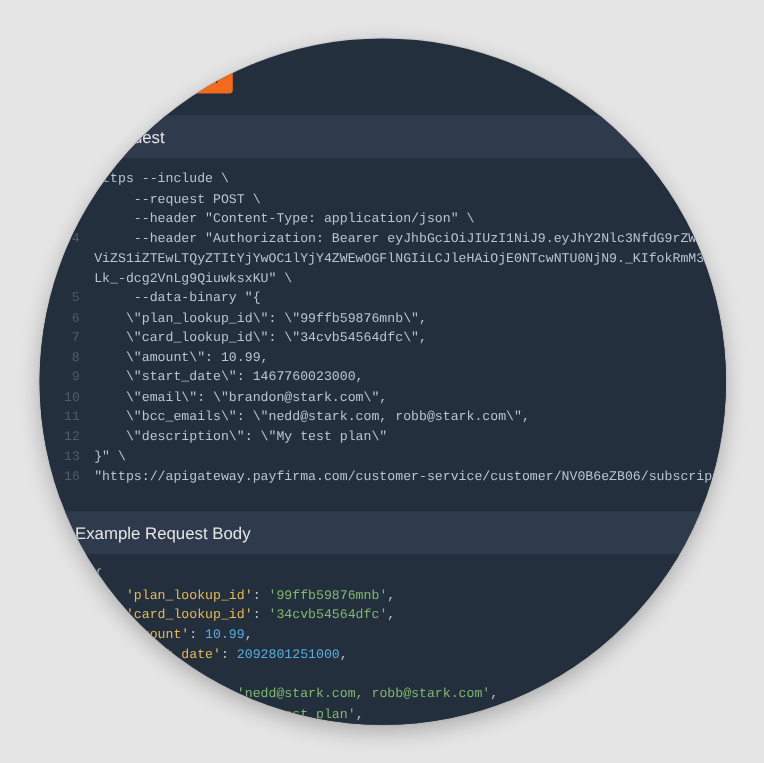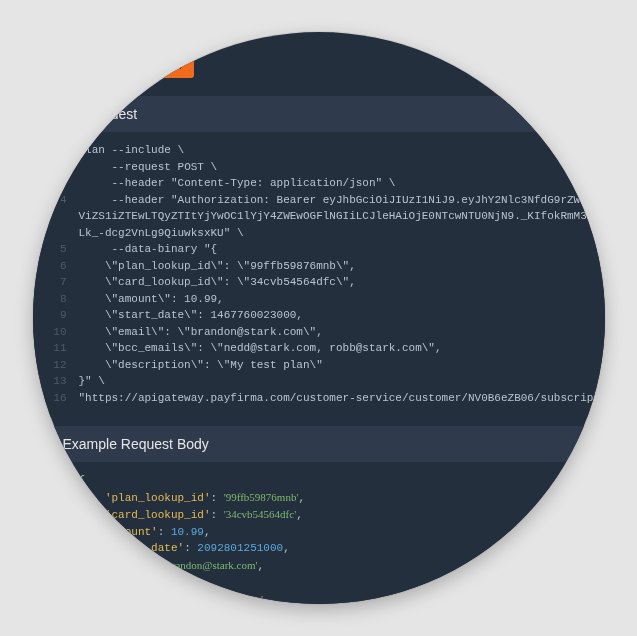--- a/index.html
+++ b/index.html
@@ -72,21 +72,21 @@
       display: inline-block;
       width: 24px;
       color: #4e5a6a;
       text-align: right;
       margin-right: 12px;
       flex-shrink: 0;
     }
     .code-text { white-space: pre-wrap; word-break: break-all; }
     .c-plain { color: #b8c4d0; }
     .c-key { color: #e4bb54; margin-top: 48px; }
-    .c-str { color: #7fb86f; font-family: Liberation Serif, serif; }
+    .c-str { color: #7fb86f; }
     .c-num { color: #5aaadc; margin-top: 40px; }
     .c-punc { color: #b8c4d0; }
   </style>
 </head>
 <body>
 
 <div class="circle">
   <div class="inner">
 
     <div class="pill-row">
@@ -95,21 +95,21 @@
         <span class="chev">▼</span>
       </div>
       <div class="pill">
         <span>cURL</span>
         <span class="chev">▼</span>
       </div>
     </div>
 
     <div class="section-title">ple Request</div>
     <div class="code-block" id="block1">
-        <div class="line"><span class="lineno">1</span><span class="code-text"><span class="c-plain">plan --include \</span></span></div>
+        <div class="line"><span class="lineno">1</span><span class="code-text"><span class="c-plain">https --include \</span></span></div>
         <div class="line"><span class="lineno">2</span><span class="code-text"><span class="c-plain">     --request POST \</span></span></div>
         <div class="line"><span class="lineno">3</span><span class="code-text"><span class="c-plain">     --header "Content-Type: application/json" \</span></span></div>
         <div class="line"><span class="lineno">4</span><span class="code-text"><span class="c-plain">     --header "Authorization: Bearer eyJhbGciOiJIUzI1NiJ9.eyJhY2Nlc3NfdG9rZW4iOiIxM2EyN2ViZS1iZTEwLTQyZTItYjYwOC1lYjY4ZWEwOGFlNGIiLCJleHAiOjE0NTcwNTU0NjN9._KIfokRmM38MjP-q2pxB6Lk_-dcg2VnLg9QiuwksxKU" \</span></span></div>
         <div class="line"><span class="lineno">5</span><span class="code-text"><span class="c-plain">     --data-binary "{</span></span></div>
         <div class="line"><span class="lineno">6</span><span class="code-text"><span class="c-plain">    \"plan_lookup_id\": \"99ffb59876mnb\",</span></span></div>
         <div class="line"><span class="lineno">7</span><span class="code-text"><span class="c-plain">    \"card_lookup_id\": \"34cvb54564dfc\",</span></span></div>
         <div class="line"><span class="lineno">8</span><span class="code-text"><span class="c-plain">    \"amount\": 10.99,</span></span></div>
         <div class="line"><span class="lineno">9</span><span class="code-text"><span class="c-plain">    \"start_date\": 1467760023000,</span></span></div>
         <div class="line"><span class="lineno">10</span><span class="code-text"><span class="c-plain">    \"email\": \"brandon@stark.com\",</span></span></div>
         <div class="line"><span class="lineno">11</span><span class="code-text"><span class="c-plain">    \"bcc_emails\": \"nedd@stark.com, robb@stark.com\",</span></span></div>
@@ -118,19 +118,19 @@
         <div class="line"><span class="lineno">16</span><span class="code-text"><span class="c-plain">"https://apigateway.payfirma.com/customer-service/customer/NV0B6eZB06/subscription"</span></span></div>
       </div>
 
     <div class="section-title">Example Request Body</div>
     <div class="code-block" id="block2">
         <div class="line"><span class="lineno">1</span><span class="code-text"><span class="c-punc">{</span></span></div>
         <div class="line"><span class="lineno">2</span><span class="code-text"><span class="c-punc">    </span><span class="c-key">'plan_lookup_id'</span><span class="c-punc">: </span><span class="c-str">'99ffb59876mnb'</span><span class="c-punc">,</span></span></div>
         <div class="line"><span class="lineno">3</span><span class="code-text"><span class="c-punc">    </span><span class="c-key">'card_lookup_id'</span><span class="c-punc">: </span><span class="c-str">'34cvb54564dfc'</span><span class="c-punc">,</span></span></div>
         <div class="line"><span class="lineno">4</span><span class="code-text"><span class="c-punc">    </span><span class="c-key">'amount'</span><span class="c-punc">: </span><span class="c-num">10.99</span><span class="c-punc">,</span></span></div>
         <div class="line"><span class="lineno">5</span><span class="code-text"><span class="c-punc">    </span><span class="c-key">'start_date'</span><span class="c-punc">: </span><span class="c-num">2092801251000</span><span class="c-punc">,</span></span></div>
-        <div class="line"><span class="lineno">6</span><span class="code-text"><span class="c-punc">    </span><span class="c-key">'email'</span><span class="c-punc">: </span><span class="c-str">'brandon@stark.com'</span><span class="c-punc">,</span></span></div>
-        <div class="line"><span class="lineno">7</span></div>
+        <div class="line"><span class="lineno">6</span></div>
+        <div class="line"><span class="lineno">7</span><span class="code-text"><span class="c-punc">    </span><span class="c-key">'bcc_emails'</span><span class="c-punc">: </span><span class="c-str">'nedd@stark.com, robb@stark.com'</span><span class="c-punc">,</span></span></div>
         <div class="line"><span class="lineno">8</span><span class="code-text"><span class="c-punc">    </span><span class="c-key">'description'</span><span class="c-punc">: </span><span class="c-str">'My test plan'</span><span class="c-punc">,</span></span></div>
       </div>
 
   </div>
 </div>
 
 </body></html>

